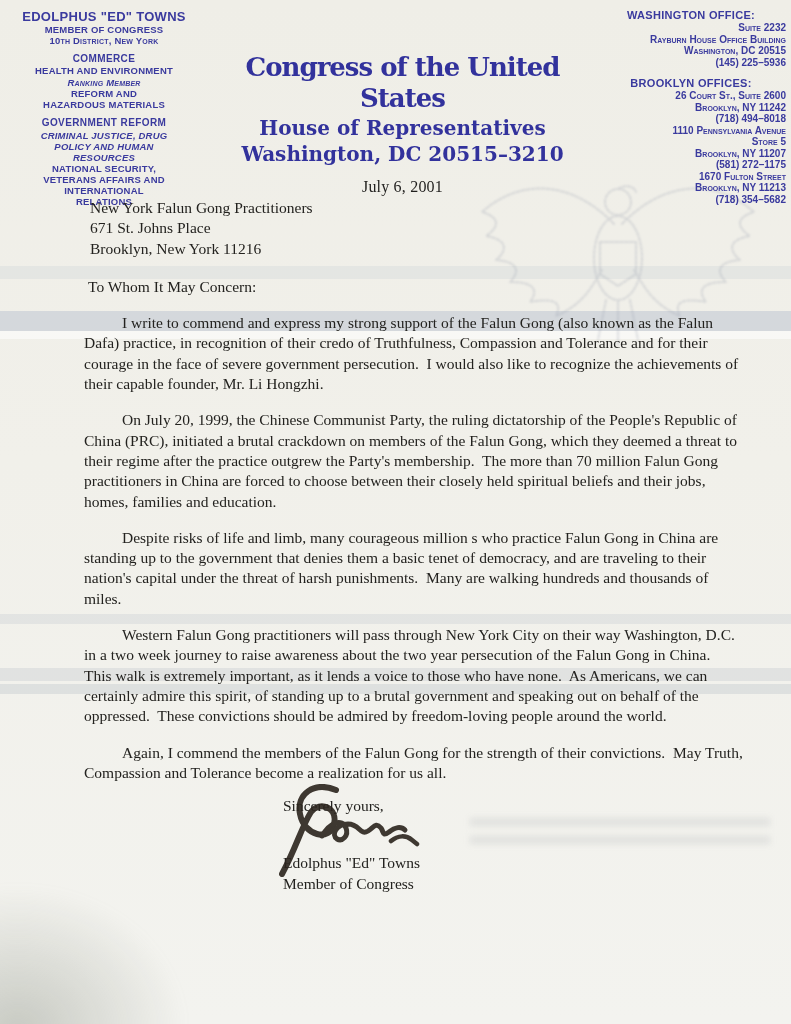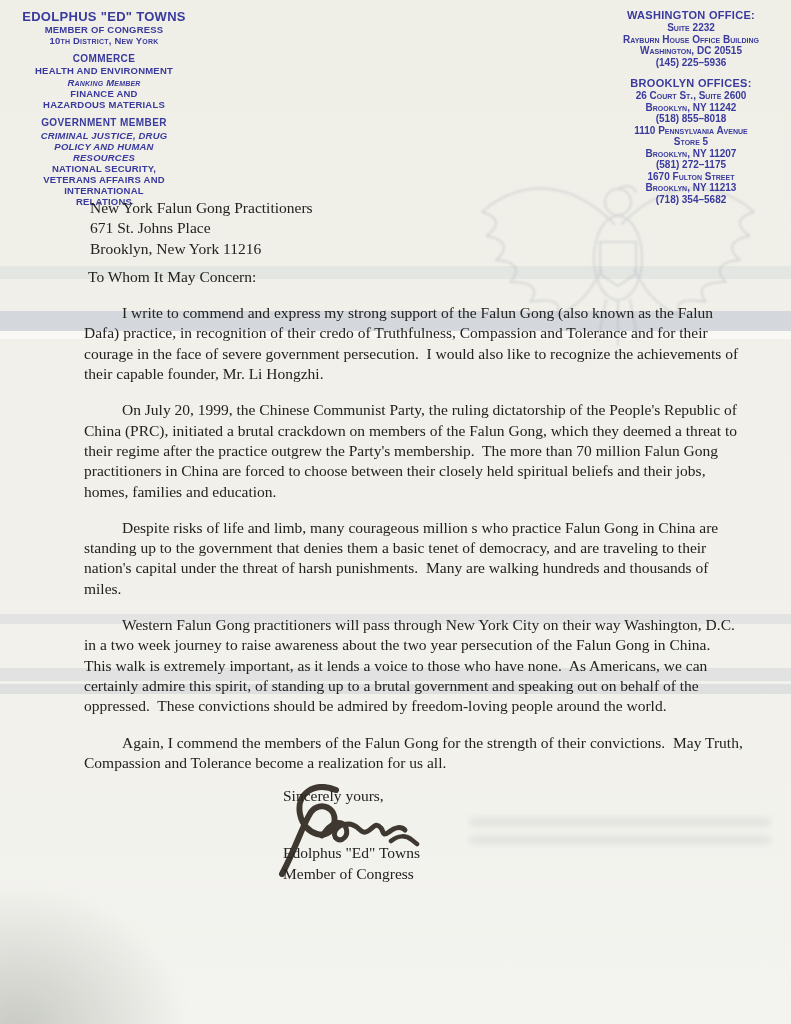--- a/index.html
+++ b/index.html
@@ -30,36 +30,36 @@
   .col-left{position:absolute;left:8px;top:10px;width:192px;text-align:center;color:#3a3a9e;}
   .lh-name{font-size:13px;font-weight:bold;letter-spacing:.3px;line-height:14px;}
   .lh-line{font-size:9.5px;font-weight:600;line-height:11px;letter-spacing:.2px;}
   .lh-head{font-size:10px;font-weight:bold;line-height:13px;letter-spacing:.4px;margin-top:6px;} .mt6{margin-top:1px;font-style:italic;}
   .w120{max-width:126px;margin-left:auto;margin-right:auto;}
   .w130{max-width:132px;margin-left:auto;margin-right:auto;}
   .w160{max-width:162px;margin-left:auto;margin-right:auto;}
   .sc{font-variant:small-caps;}
   .col-right{position:absolute;left:596px;top:9px;width:190px;text-align:center;color:#3a3a9e;}
   .rh-title{font-size:11px;font-weight:bold;line-height:13px;letter-spacing:.3px;}
-  .rh-line{font-size:10px;font-weight:600;line-height:11.5px;}
+  .rh-line{font-size:10px;font-weight:600;line-height:11.5px;text-align:right;}
   .rgroup{}
   .rgroup-big{margin-top:9px;}
   
   .masthead{position:absolute;left:205px;top:52px;width:395px;text-align:center;
     color:#32329c;font-family:"DejaVu Serif",serif;font-weight:bold;}
   .m1{font-size:26px;line-height:31px;letter-spacing:-1px;}
   .m2{font-size:20px;line-height:26px;margin-top:1px;}
   .m3{font-size:20px;line-height:26px;}
   .date{margin-top:11px;color:#201f1d;font-family:"Liberation Serif",serif;
     font-weight:normal;font-size:16px;letter-spacing:.2px;}
   
   .letter{position:absolute;left:84px;top:198px;width:660px;
     font-family:"Liberation Serif",serif;font-size:15.5px;line-height:20.3px;color:#23221f;}
   .address{padding-left:6px;}
-  .salutation{margin-top:8px;padding-left:4px;}
+  .salutation{margin-top:18px;padding-left:4px;}
   .letter p{margin:16px 0 0 0;text-indent:38px;white-space:pre-wrap;}
   .closing-block{margin-top:13px;padding-left:199px;position:relative;}
   .signer-name{margin-top:37px;}
   
   .signature{position:absolute;left:270px;top:784px;width:150px;height:98px;z-index:5;}
 </style>
 </head>
 <body>
 
 <div class="page">
@@ -85,37 +85,43 @@
     </g>
   </svg>
 
   <div class="col-left">
     <div class="lh-name">EDOLPHUS "ED" TOWNS</div>
     <div class="lh-line">MEMBER OF CONGRESS</div>
     <div class="lh-line sc">10th District, New York</div>
     <div class="lh-head">COMMERCE</div>
     <div class="lh-line">HEALTH AND ENVIRONMENT</div>
     <div class="lh-line sc mt6">Ranking Member</div>
-    <div class="lh-line w120">FINANCE AND HAZARDOUS MATERIALS</div>
-    <div class="lh-head">GOVERNMENT MEMBER</div>
+    <div class="lh-line w120">REFORM AND HAZARDOUS MATERIALS</div>
+    <div class="lh-head">GOVERNMENT REFORM</div>
     <div class="lh-line w160 mt6">CRIMINAL JUSTICE, DRUG POLICY AND HUMAN RESOURCES</div>
     <div class="lh-line w130">NATIONAL SECURITY, VETERANS AFFAIRS AND INTERNATIONAL RELATIONS</div>
   </div>
 
+  <div class="masthead">
+    <div class="m1">Congress of the United States</div>
+    <div class="m2">House of Representatives</div>
+    <div class="m3">Washington, DC 20515–3210</div>
+    <div class="date">July 6, 2001</div>
+  </div>
 
   <div class="col-right">
     <div class="rh-title">WASHINGTON OFFICE:</div>
     <div class="rh-line sc">Suite 2232</div>
     <div class="rh-line sc">Rayburn House Office Building</div>
     <div class="rh-line sc">Washington, DC 20515</div>
     <div class="rh-line">(145) 225–5936</div>
     <div class="rh-title rgroup-big">BROOKLYN OFFICES:</div>
     <div class="rh-line sc">26 Court St., Suite 2600</div>
     <div class="rh-line sc">Brooklyn, NY 11242</div>
-    <div class="rh-line">(518) 855–8018</div>
+    <div class="rh-line">(718) 494–8018</div>
     <div class="rh-line sc rgroup">1110 Pennsylvania Avenue</div>
     <div class="rh-line sc">Store 5</div>
     <div class="rh-line sc">Brooklyn, NY 11207</div>
     <div class="rh-line">(581) 272–1175</div>
     <div class="rh-line sc rgroup">1670 Fulton Street</div>
     <div class="rh-line sc">Brooklyn, NY 11213</div>
     <div class="rh-line">(718) 354–5682</div>
   </div>
 
   <div class="letter">

